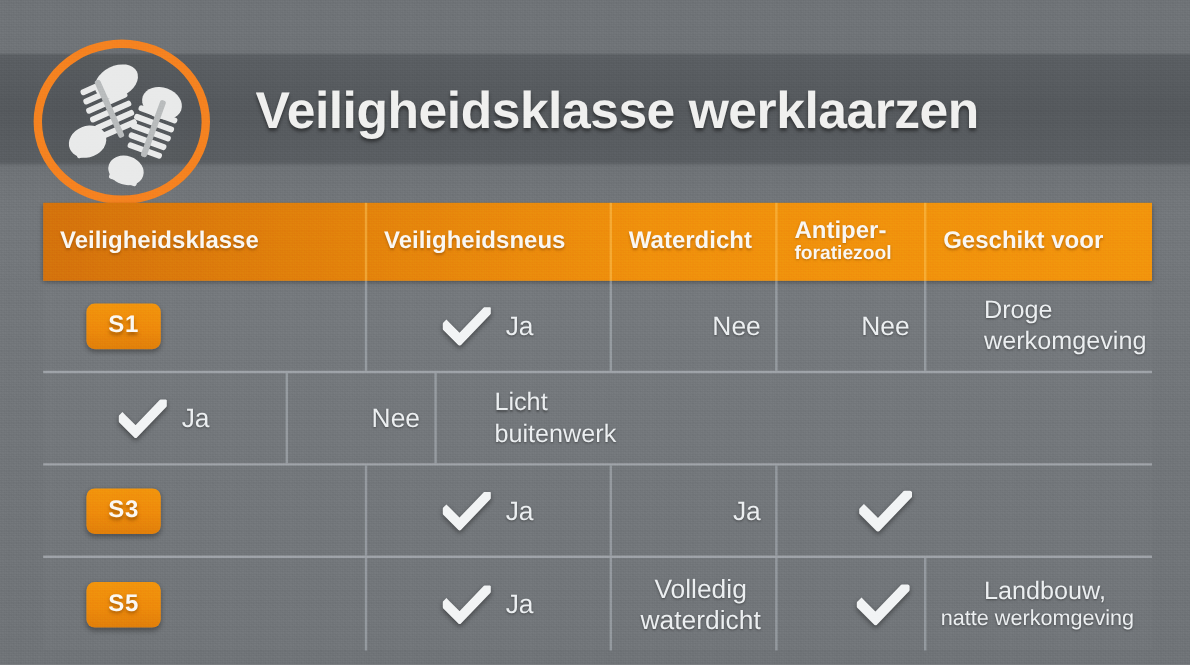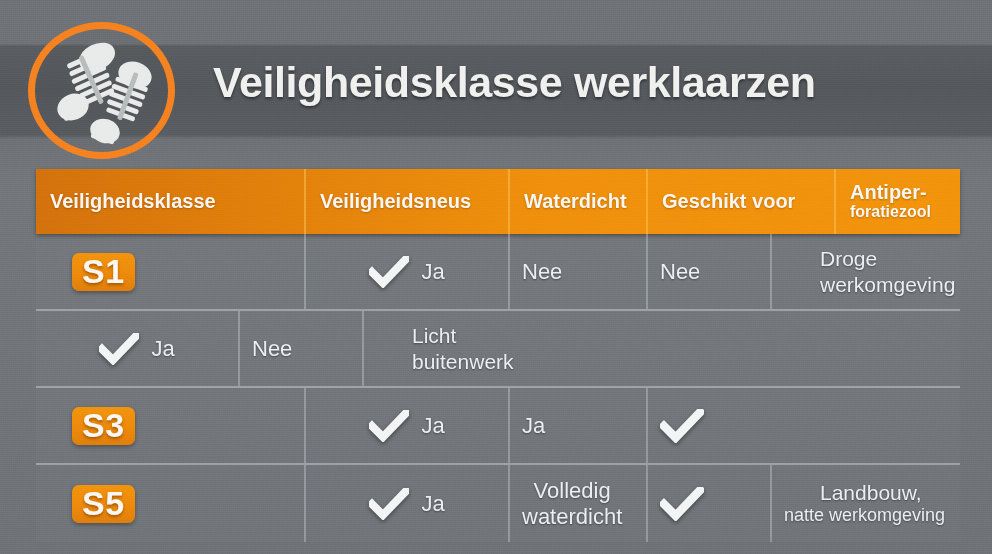--- a/index.html
+++ b/index.html
@@ -45,21 +45,21 @@
     background-image:
       repeating-linear-gradient(0deg,   rgba(255,255,255,.10) 0 1px, rgba(0,0,0,.10) 1px 2px),
       repeating-linear-gradient(90deg,  rgba(255,255,255,.07) 0 1px, rgba(0,0,0,.07) 1px 2px),
       repeating-linear-gradient(37deg,  rgba(255,255,255,.05) 0 2px, rgba(0,0,0,.05) 2px 3px);
     mix-blend-mode: overlay;
   }
 
   
   #header {
     position: absolute;
-    left: 0; top: 0;
+    left: 0; top: 11px;
     width: 992px; height: 180px;
   }
 
   #logo-circle {
     position: absolute;
     left: 28px; top: 22px;
     width: 147px; height: 137px;
     border: 7px solid #F58220;
     border-radius: 50%;
     display: flex;
@@ -132,35 +132,35 @@
   }
   .brow .cell:last-child { border-right: none; }
 
   
   .c1 { width: 270px; }
   .c2 { width: 204px; text-align: center; }
   .c3 { width: 138px; }
   .c4 { width: 124px; }
   .c5 { width: 188px; }
 
-  .center { justify-content: flex-start; text-align: center; }
+  .center { justify-content: flex-end; text-align: center; }
 
   
   .badge {
     display: inline-flex;
     align-items: center;
     justify-content: center;
     min-width: 62px;
     height: 38px;
     padding: 0 10px;
     margin-left: 24px;
     border-radius: 7px;
     background: linear-gradient(180deg,#F2940C 0%, #EE8A0B 55%, #E07F0A 100%);
     color: #fbf8f3;
-    font-size: 34px;
+    font-size: 20px;
     font-weight: bold;
     text-shadow: 0 2px 3px rgba(110,55,0,.55);
     box-shadow: 0 2px 4px rgba(0,0,0,.32);
     letter-spacing: .5px;
   }
 
   
   .checkwrap {
     display: flex;
     align-items: center;
@@ -255,28 +255,28 @@
     <div class="row" id="thead">
       <div class="cell c1">
         <span class="h-label">Veiligheidsklasse</span>
       </div>
       <div class="cell c2">
         <span class="h-label">Veiligheidsneus</span>
       </div>
       <div class="cell c3">
         <span class="h-label">Waterdicht</span>
       </div>
-      <div class="cell c5">
-        <span class="h-label">Geschikt voor</span>
-      </div>
       <div class="cell c4">
         <span>
           <span class="h-label">Antiper-</span>
           <span class="h-sub">foratiezool</span>
         </span>
+      </div>
+      <div class="cell c5">
+        <span class="h-label">Geschikt voor</span>
       </div>
     </div>
 
     <div class="row brow">
       <div class="cell c1">
         <span class="badge">S1</span>
       </div>
       <div class="cell c2 center">
         <span class="checkwrap">
           <span>

